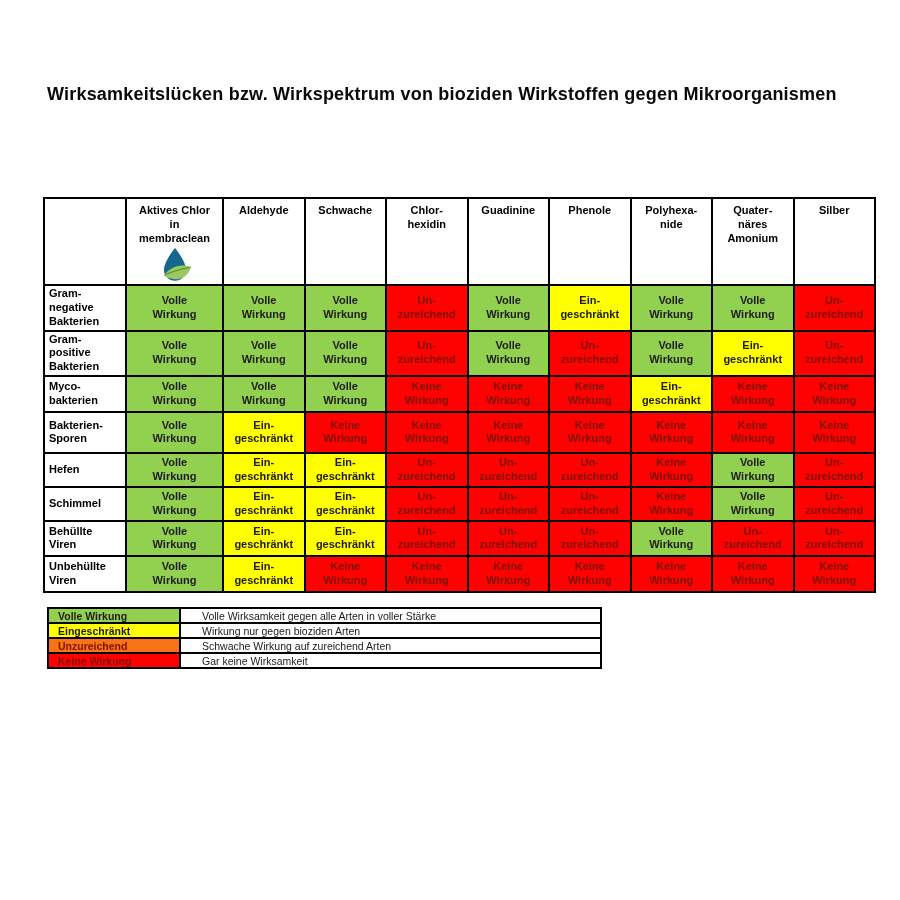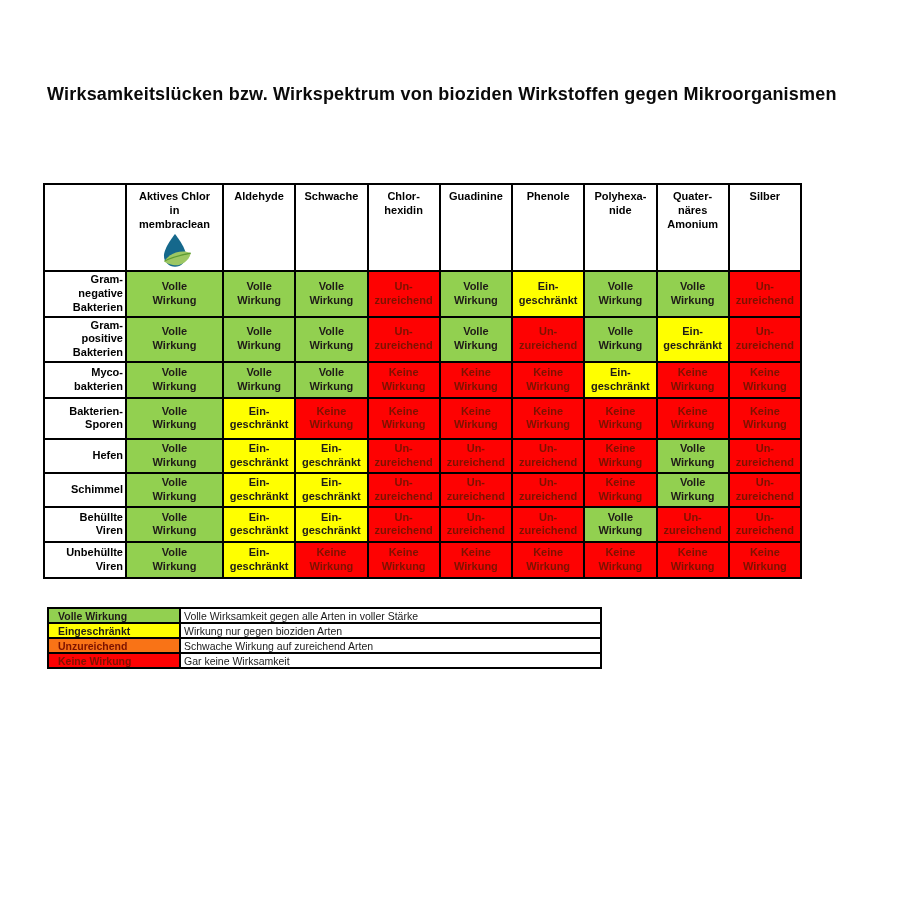--- a/index.html
+++ b/index.html
@@ -17,22 +17,22 @@
     width: 795px;
     font-size: 18px;
     font-weight: bold;
     line-height: 28px;
     letter-spacing: 0.2px;
     color: #0a0a0a;
   }
   
   table.matrix {
     position: absolute;
-    left: 43px; top: 183px;
-    width: 759px;
+    left: 43px; top: 197px;
+    width: 833px;
     border-collapse: collapse;
     table-layout: fixed;
     font-size: 11px;
     font-weight: bold;
   }
   table.matrix th, table.matrix td {
     border: 2px solid #000;
     white-space: pre-line;
     line-height: 1.25;
     padding: 1px 2px;
@@ -40,23 +40,23 @@
   }
   table.matrix thead tr { height: 80px; }
   table.matrix thead th {
     background: #fff;
     text-align: center;
     vertical-align: top;
     padding-top: 5px;
   }
   table.matrix tbody th {
     background: #fff;
-    text-align: right;
+    text-align: left;
     vertical-align: middle;
-    padding-left: 20px;
+    padding-left: 4px;
   }
   table.matrix td {
     text-align: center;
     vertical-align: middle;
   }
   table.matrix tbody tr:nth-child(1) { height: 45px; }
   table.matrix tbody tr:nth-child(2) { height: 43px; }
   table.matrix tbody tr:nth-child(3) { height: 36px; }
   table.matrix tbody tr:nth-child(4) { height: 41px; }
   table.matrix tbody tr:nth-child(5) { height: 34px; }
@@ -76,21 +76,21 @@
   table.legend td {
     border: 2px solid #000;
     height: 15px;
     vertical-align: middle;
     line-height: 12px;
     padding: 0 2px 0 9px;
     white-space: nowrap;
     overflow: hidden;
   }
   table.legend td.term { width: 132px; font-weight: bold; }
-  table.legend td.desc { background: #fff; font-weight: normal; padding-left: 3px; color: #1a1a1a; }
+  table.legend td.desc { background: #fff; font-weight: normal; padding-left: 21px; color: #1a1a1a; }
 </style>
 </head>
 <body>
 
 <h1 class="page-title">Wirksamkeitslücken bzw. Wirkspektrum von bioziden Wirkstoffen gegen Mikroorganismen</h1>
 
 <table class="matrix">
   <colgroup>
       <col style="width: 82px;">
       <col style="width: 97px;">

